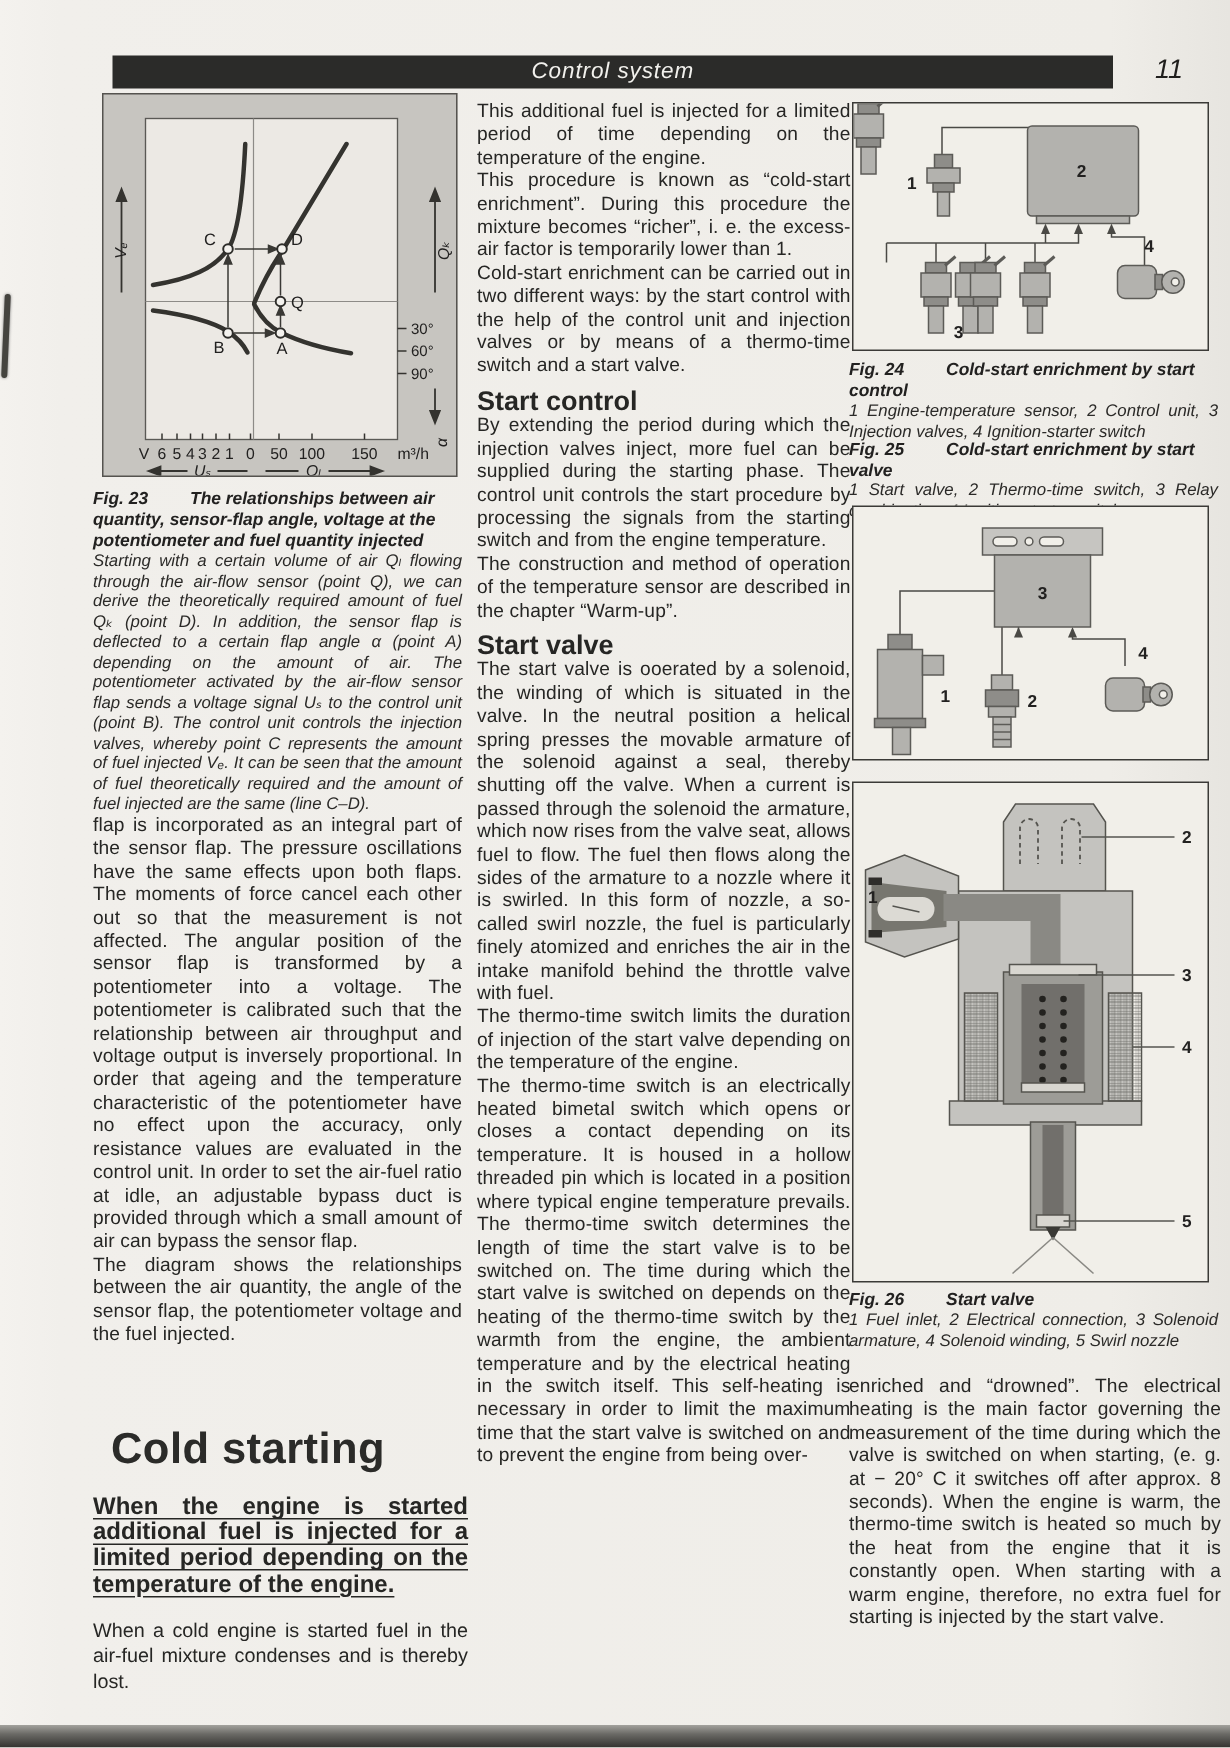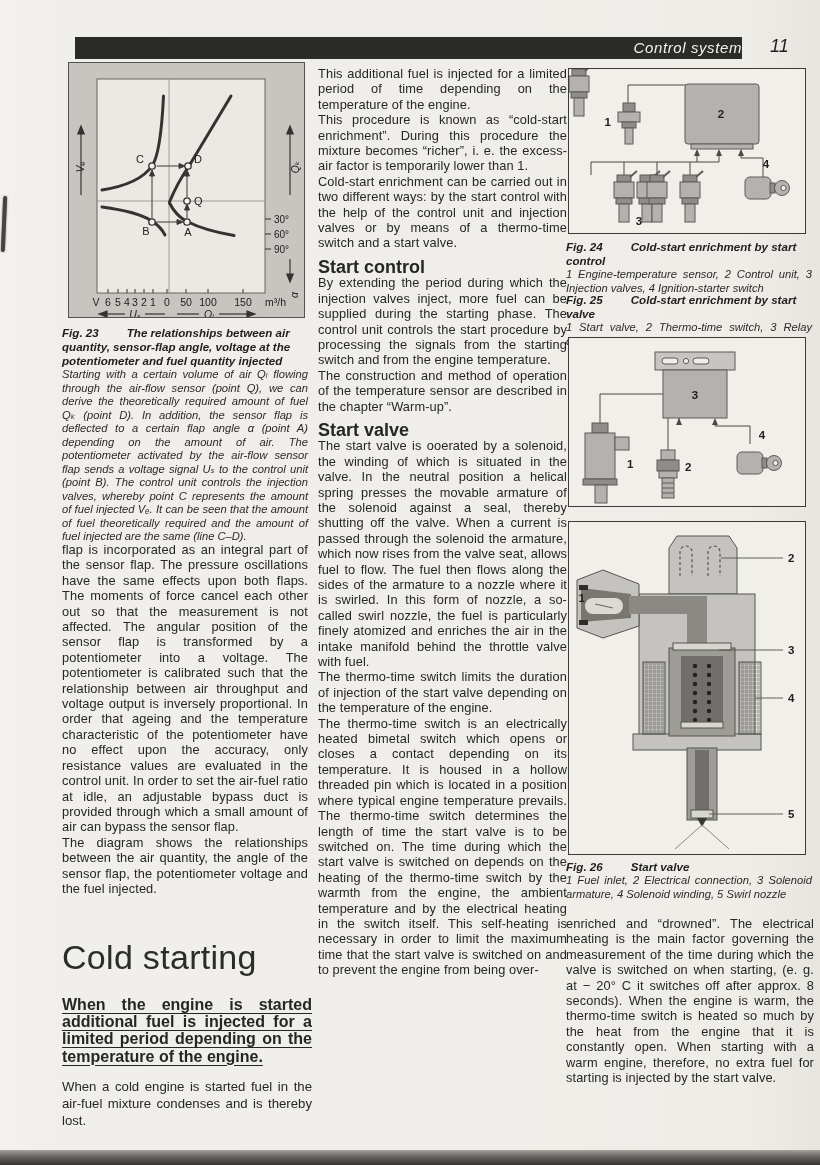--- a/index.html
+++ b/index.html
@@ -2,37 +2,37 @@
 <html><head>
 <meta charset="utf-8">
 <style>
   html,body{margin:0;padding:0;background:#d8d6d1;}
   .scan{position:relative;width:820px;height:1165px;overflow:hidden;
     background:linear-gradient(90deg,#f4f2ee 0,#f1efeb 40px,#efede8 740px,#e7e5e0 100%);
     font-family:"Liberation Sans","DejaVu Sans",sans-serif;color:#262624;}
   .ink-artifact{position:absolute;left:2px;top:196px;width:4px;height:56px;background:#45443f;
     border-radius:3px;transform:rotate(2.5deg);box-shadow:0 0 2px #777;}
   .header-bar{position:absolute;left:75px;top:37px;width:667px;height:22px;background:#2b2b29;}
-  .header-title{display:block;text-align:right;line-height:22px;font-style:italic;font-size:15px;
+  .header-title{display:block;text-align:center;line-height:22px;font-style:italic;font-size:15px;
     color:#f2f1ed;letter-spacing:.6px;}
   .page-number{position:absolute;left:770px;top:36px;font-style:italic;font-size:18px;color:#201f1d;}
   .panel{position:absolute;box-sizing:border-box;}
   .fig23-panel{left:68px;top:62px;width:237px;height:256px;background:#c7c5c0;border:1px solid #55534f;}
   .figpanel{background:#f1efe9;border:1.6px solid #3b3a37;}
   .fig24-panel{left:568px;top:68px;width:238px;height:166px;}
   .fig25-panel{left:568px;top:337px;width:238px;height:170px;}
   .fig26-panel{left:568px;top:521px;width:238px;height:334px;}
   .caption{position:absolute;width:246px;}
   .cap-title{font-size:11.6px;line-height:14px;font-weight:bold;font-style:italic;color:#222120;}
   .cap-title .cap-label{margin-right:28px;}
   .cap-body{font-size:11.2px;line-height:13.5px;font-style:italic;text-align:justify;color:#2b2a28;}
   .body-col{position:absolute;}
   .body-col p{margin:0;text-align:justify;font-size:12.8px;line-height:15.4px;letter-spacing:.1px;}
   .body-col h3{margin:9px 0 0 0;font-size:18px;line-height:15.4px;}
-  .big-heading{position:absolute;left:62px;top:938px;margin:0;font-size:34px;font-weight:400;
+  .big-heading{position:absolute;left:62px;top:938px;margin:12px;font-size:29px;font-weight:700;
     letter-spacing:.3px;color:#2b2b29;}
   .underlined-para{position:absolute;left:62px;top:996px;width:250px;margin:0;text-align:justify;
     font-size:16px;line-height:17.2px;text-decoration:underline;text-underline-offset:2.5px;font-weight:bold;}
   .last-para{position:absolute;left:62px;top:1078px;width:250px;margin:0;text-align:justify;
     font-size:13.2px;line-height:17px;}
   .bottom-strip{position:absolute;left:0;top:1150px;width:820px;height:15px;
     background:linear-gradient(180deg,#a3a29d 0,#6b6a66 40%,#33322f 100%);}
   svg text{font-family:"Liberation Sans","DejaVu Sans",sans-serif;fill:#222120;}
 </style>
 </head>

